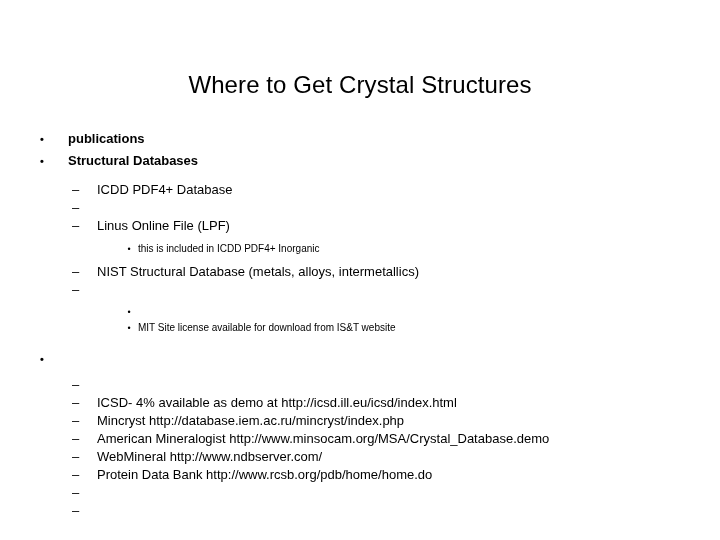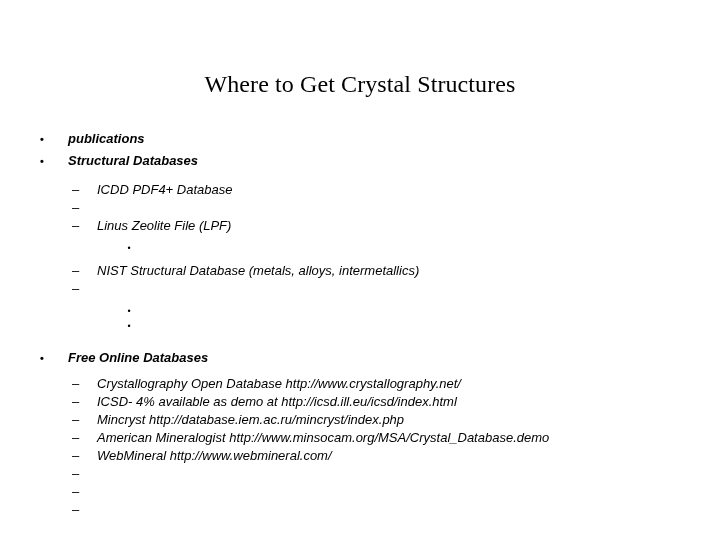--- a/index.html
+++ b/index.html
@@ -27,21 +27,20 @@
     position: absolute;
     top: 55px;
     left: 0;
     width: 720px;
     text-align: center;
     font-size: 24px;
     font-weight: normal;
     letter-spacing: 0.1px;
     color: #000000;
     white-space: nowrap;
-    font-family: Liberation Serif, serif;
   }
 
   
   #slide-body {
     position: absolute;
     top: 128px;
     left: 0;
     width: 720px;
   }
 
@@ -51,21 +50,20 @@
     color: #000000;
   }
   .marker {
     flex: 0 0 auto;
     text-align: left;
     color: #000000;
   }
   .content {
     flex: 1 1 auto;
     white-space: nowrap;
-    font-style: italic;
   }
 
   
   .lvl1 {
     font-size: 13px;
     font-weight: bold;
     line-height: 21px;
     padding-left: 40px;
   }
   .lvl1 > .marker {
@@ -133,76 +131,77 @@
       <span class="marker">–</span>
       <span class="content">ICDD PDF4+ Database</span>
     </div>
 
     <div class="bullet-row lvl2">
       <span class="marker">–</span>
     </div>
 
     <div class="bullet-row lvl2">
       <span class="marker">–</span>
-      <span class="content">Linus Zeolite File (LPF)</span>
+      <span class="content">Linus Online File (LPF)</span>
     </div>
 
     <div class="bullet-row lvl3 spacer-top-2">
       <span class="marker">•</span>
+      <span class="content">this is included in ICDD PDF4+ Inorganic</span>
     </div>
 
     <div class="bullet-row lvl2 spacer-top-2">
       <span class="marker">–</span>
       <span class="content">NIST Structural Database (metals, alloys, intermetallics)</span>
     </div>
 
     <div class="bullet-row lvl2">
       <span class="marker">–</span>
     </div>
 
     <div class="bullet-row lvl3 spacer-top-2">
       <span class="marker">•</span>
     </div>
 
     <div class="bullet-row lvl3">
       <span class="marker">•</span>
+      <span class="content">MIT Site license available for download from IS&amp;T website</span>
     </div>
 
     <div class="bullet-row lvl1 spacer-top-3">
       <span class="marker">•</span>
-      <span class="content">Free Online Databases</span>
     </div>
 
     <div class="bullet-row lvl2 spacer-top-4">
       <span class="marker">–</span>
-      <span class="content">Crystallography Open Database http://www.crystallography.net/</span>
     </div>
 
     <div class="bullet-row lvl2">
       <span class="marker">–</span>
       <span class="content">ICSD- 4% available as demo at http://icsd.ill.eu/icsd/index.html</span>
     </div>
 
     <div class="bullet-row lvl2">
       <span class="marker">–</span>
       <span class="content">Mincryst http://database.iem.ac.ru/mincryst/index.php</span>
     </div>
 
     <div class="bullet-row lvl2">
       <span class="marker">–</span>
       <span class="content">American Mineralogist http://www.minsocam.org/MSA/Crystal_Database.demo</span>
     </div>
 
     <div class="bullet-row lvl2">
       <span class="marker">–</span>
-      <span class="content">WebMineral http://www.webmineral.com/</span>
-    </div>
-
-    <div class="bullet-row lvl2">
-      <span class="marker">–</span>
+      <span class="content">WebMineral http://www.ndbserver.com/</span>
+    </div>
+
+    <div class="bullet-row lvl2">
+      <span class="marker">–</span>
+      <span class="content">Protein Data Bank http://www.rcsb.org/pdb/home/home.do</span>
     </div>
 
     <div class="bullet-row lvl2">
       <span class="marker">–</span>
     </div>
 
     <div class="bullet-row lvl2">
       <span class="marker">–</span>
     </div>
 

